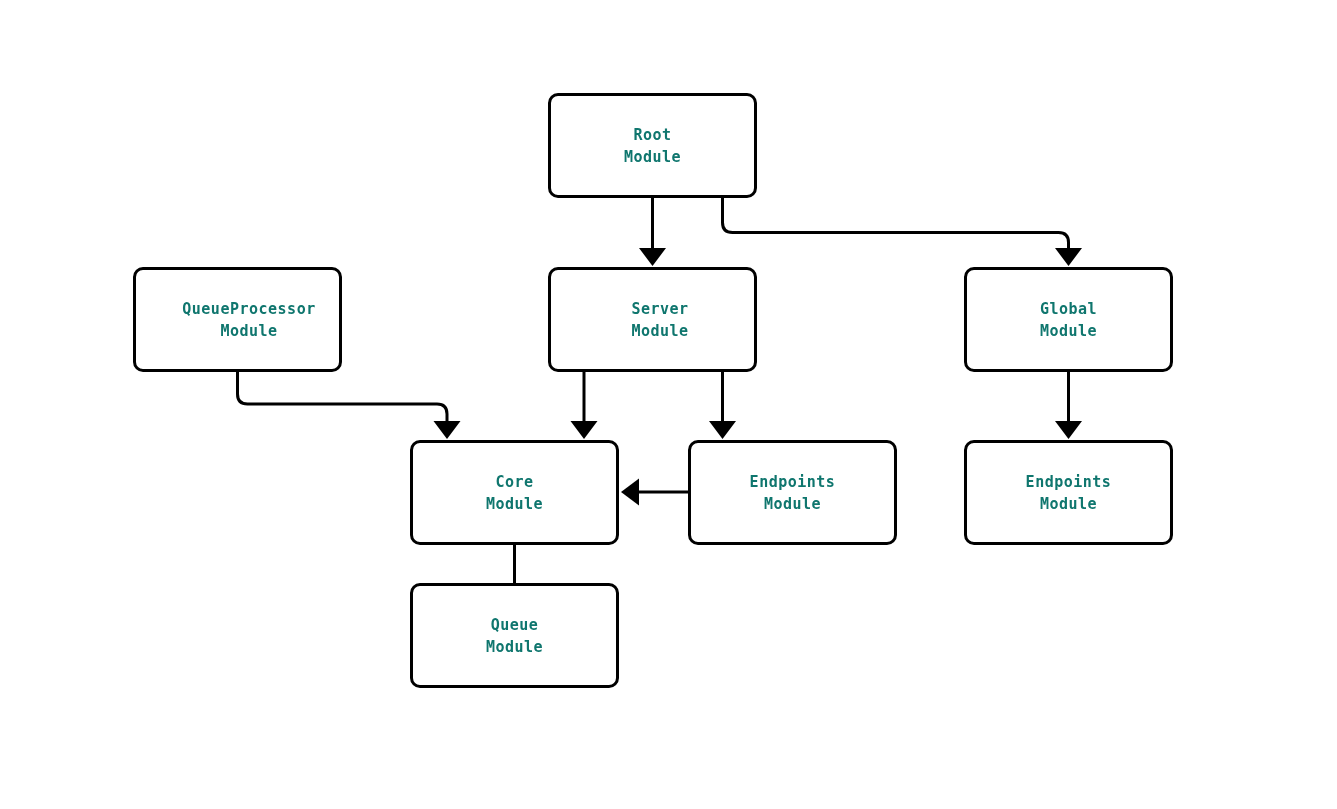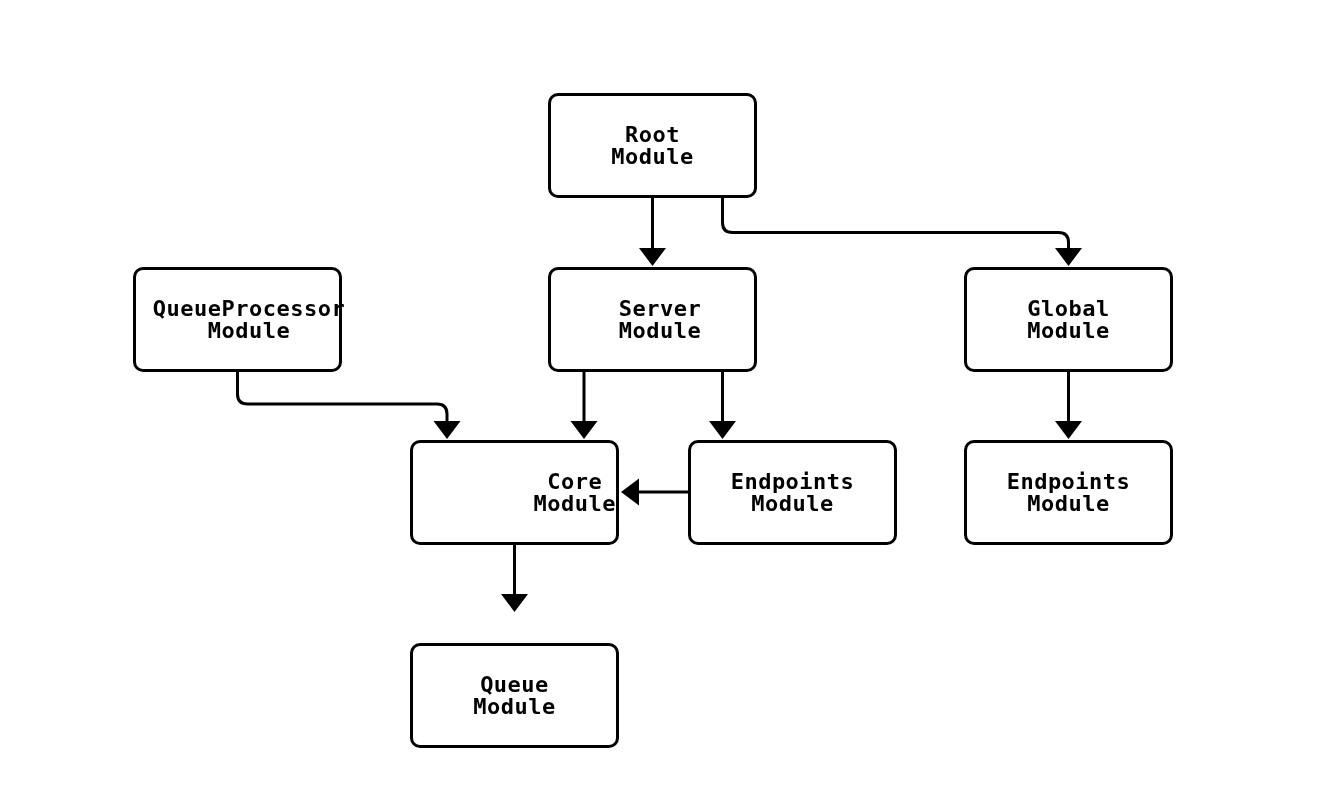--- a/index.html
+++ b/index.html
@@ -39,36 +39,36 @@
     box-sizing: border-box;
     background: #ffffff;
     border: 3px solid #000000;
     border-radius: 10px;
     display: flex;
     align-items: center;
     justify-content: center;
     text-align: center;
   }
   .node-label {
-    font-size: 22px;
+    font-size: 15px;
     line-height: 22px;
     font-weight: bold;
-    color: #000000;
+    color: #0f766e;
     white-space: pre-line;
     letter-spacing: 0.5px;
   }
   
   .pos-root          { left: 548px; top:  93px; }
   .pos-queueprocessor{ left: 133px; top: 267px; padding-left: 23px; }
   .pos-server        { left: 548px; top: 267px; padding-left: 15px; }
   .pos-global        { left: 964px; top: 267px; }
-  .pos-core          { left: 410px; top: 440px; justify-content: flex-end; }
+  .pos-core          { left: 410px; top: 440px; }
   .pos-endpoints     { left: 688px; top: 440px; }
   .pos-repository    { left: 964px; top: 440px; }
-  .pos-queue         { left: 410px; top: 643px; }
+  .pos-queue         { left: 410px; top: 583px; }
 </style>
 </head>
 <body>
 
 <div class="canvas">
 
   <svg class="edges-layer" viewBox="0 0 1337 809" xmlns="http://www.w3.org/2000/svg">
 
     <path class="edge-line" d="M652.5 197.5 V248"></path>
     <polygon class="edge-arrowhead" points="639,248 666,248 652.5,266"></polygon>

